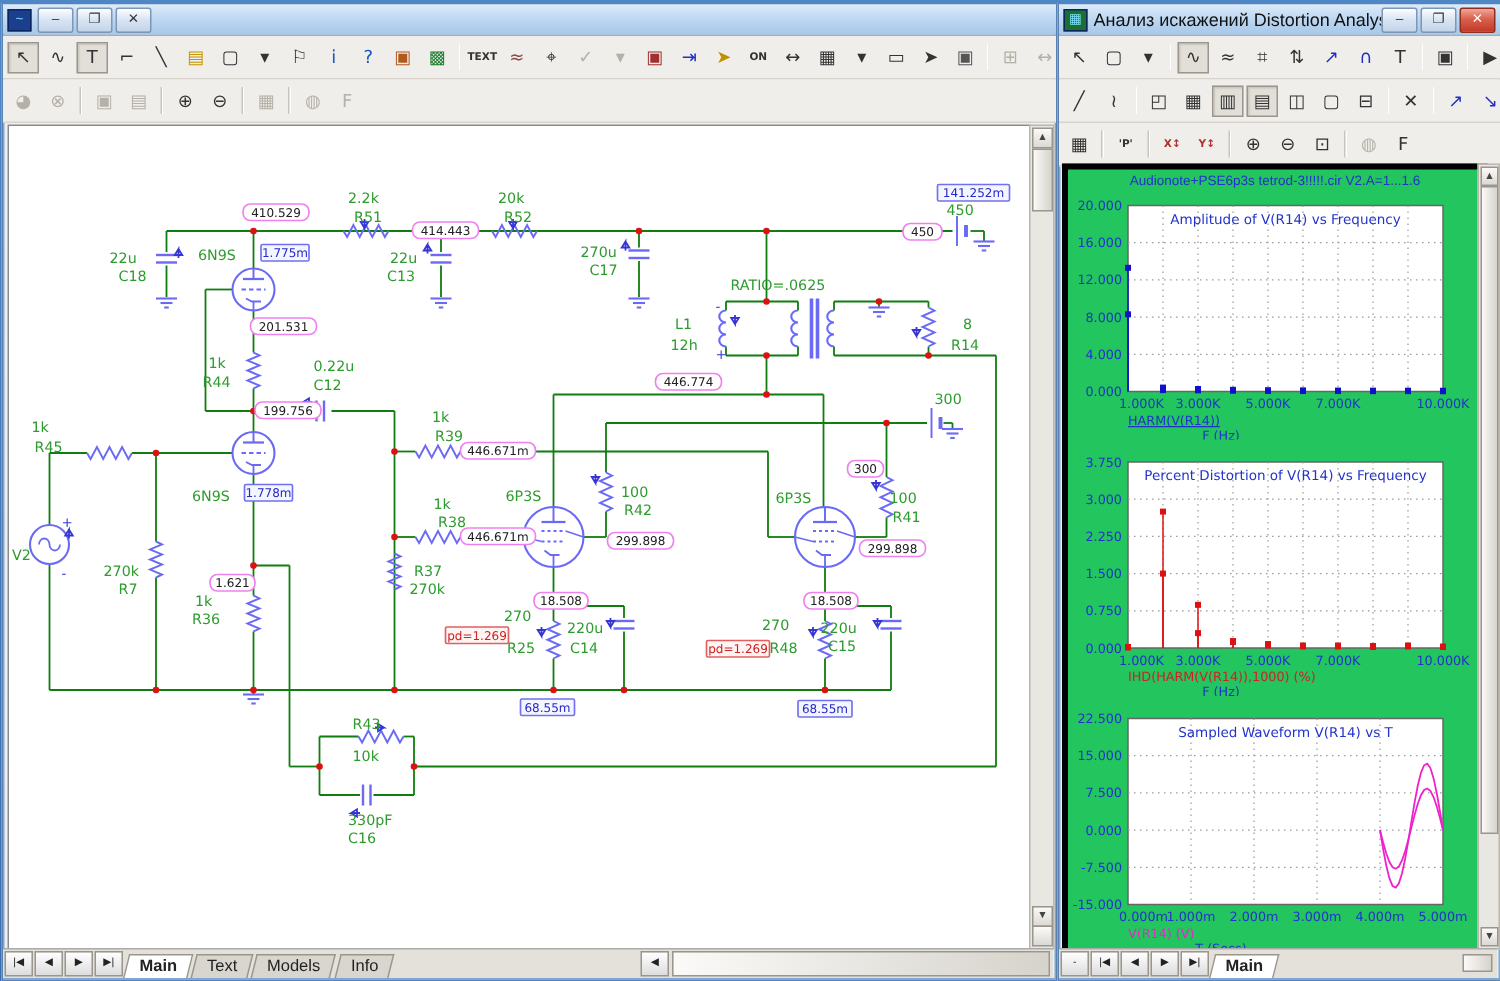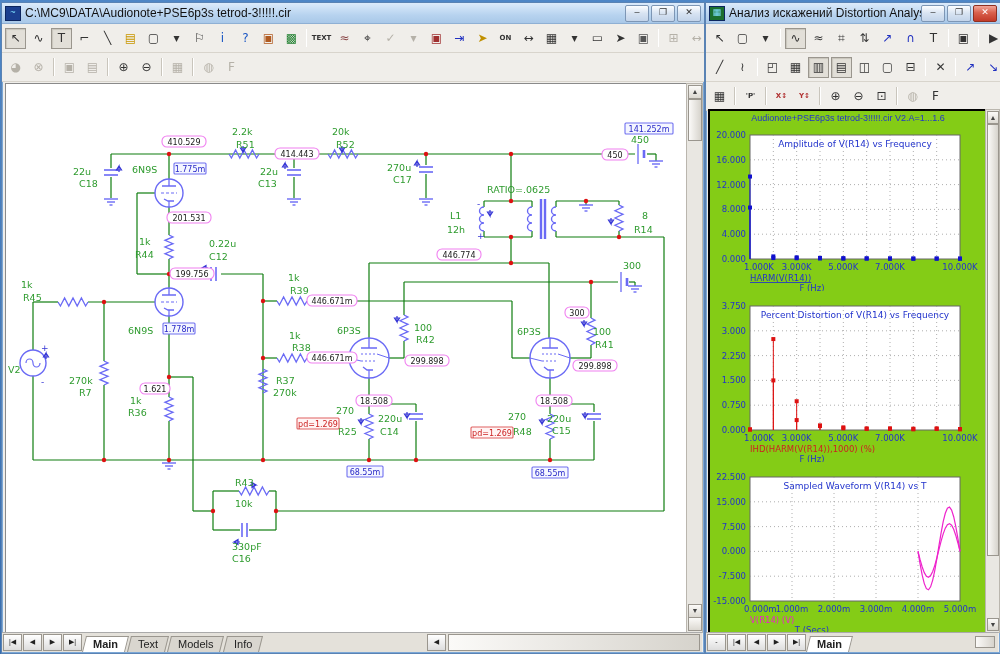--- a/index.html
+++ b/index.html
@@ -31,31 +31,30 @@
   .sbtn{position:absolute;background:linear-gradient(180deg,#fbfaf8,#dcd9d2);border:1px solid #9a968e;
         font-size:7px;color:#444;text-align:center;line-height:11px;}
   .sthumb{position:absolute;background:linear-gradient(90deg,#fbfaf8,#d6d3cc);border:1px solid #9a968e;}
   .tabbar{position:absolute;display:flex;align-items:flex-end;background:#e4e1da;border-top:1px solid #aaa;}
   .navbtn{width:17px;height:15px;border:1px solid #9a968e;background:linear-gradient(180deg,#fff,#ddd);
           font-size:7px;line-height:13px;text-align:center;margin:1px 0 1px 1px;color:#222;}
   .tab{padding:1px 8px 2px;font-size:11px;color:#222;border:1px solid #9a968e;border-bottom:none;
        background:#d9d6cf;margin-left:2px;transform:skewX(-14deg);}
   .tab>span{display:inline-block;transform:skewX(14deg);}
   .tab.active{background:#fff;font-weight:bold;}
-  .chartsarea{position:absolute;background:#84cc16;border:2px solid #000000;overflow:hidden;}
+  .chartsarea{position:absolute;background:#22c55e;border:4px solid #000000;overflow:hidden;}
   .chead{color:#2233cc;font-size:9px;text-align:center;margin-top:2px;white-space:nowrap;}
   text{font-family:"DejaVu Sans",sans-serif;}
 </style>
 </head>
 <body>
 
 <div class="win" style="left:1px;top:2px;width:702px;height:650px;">
   <div class="titlebar">
     <div class="ticon">~</div>
-    <div class="ttext">C:\MC9\DATA\Audionote+PSE6p3s tetrod-3!!!!!.cir</div>
     <div class="winbtns">
       <div class="wbtn">–</div>
       <div class="wbtn">❐</div>
       <div class="wbtn">✕</div>
     </div>
   </div>
   <div class="tbrow">
       <span class="tbtn pressed">↖</span>
       <span class="tbtn">∿</span>
       <span class="tbtn pressed">T</span>

